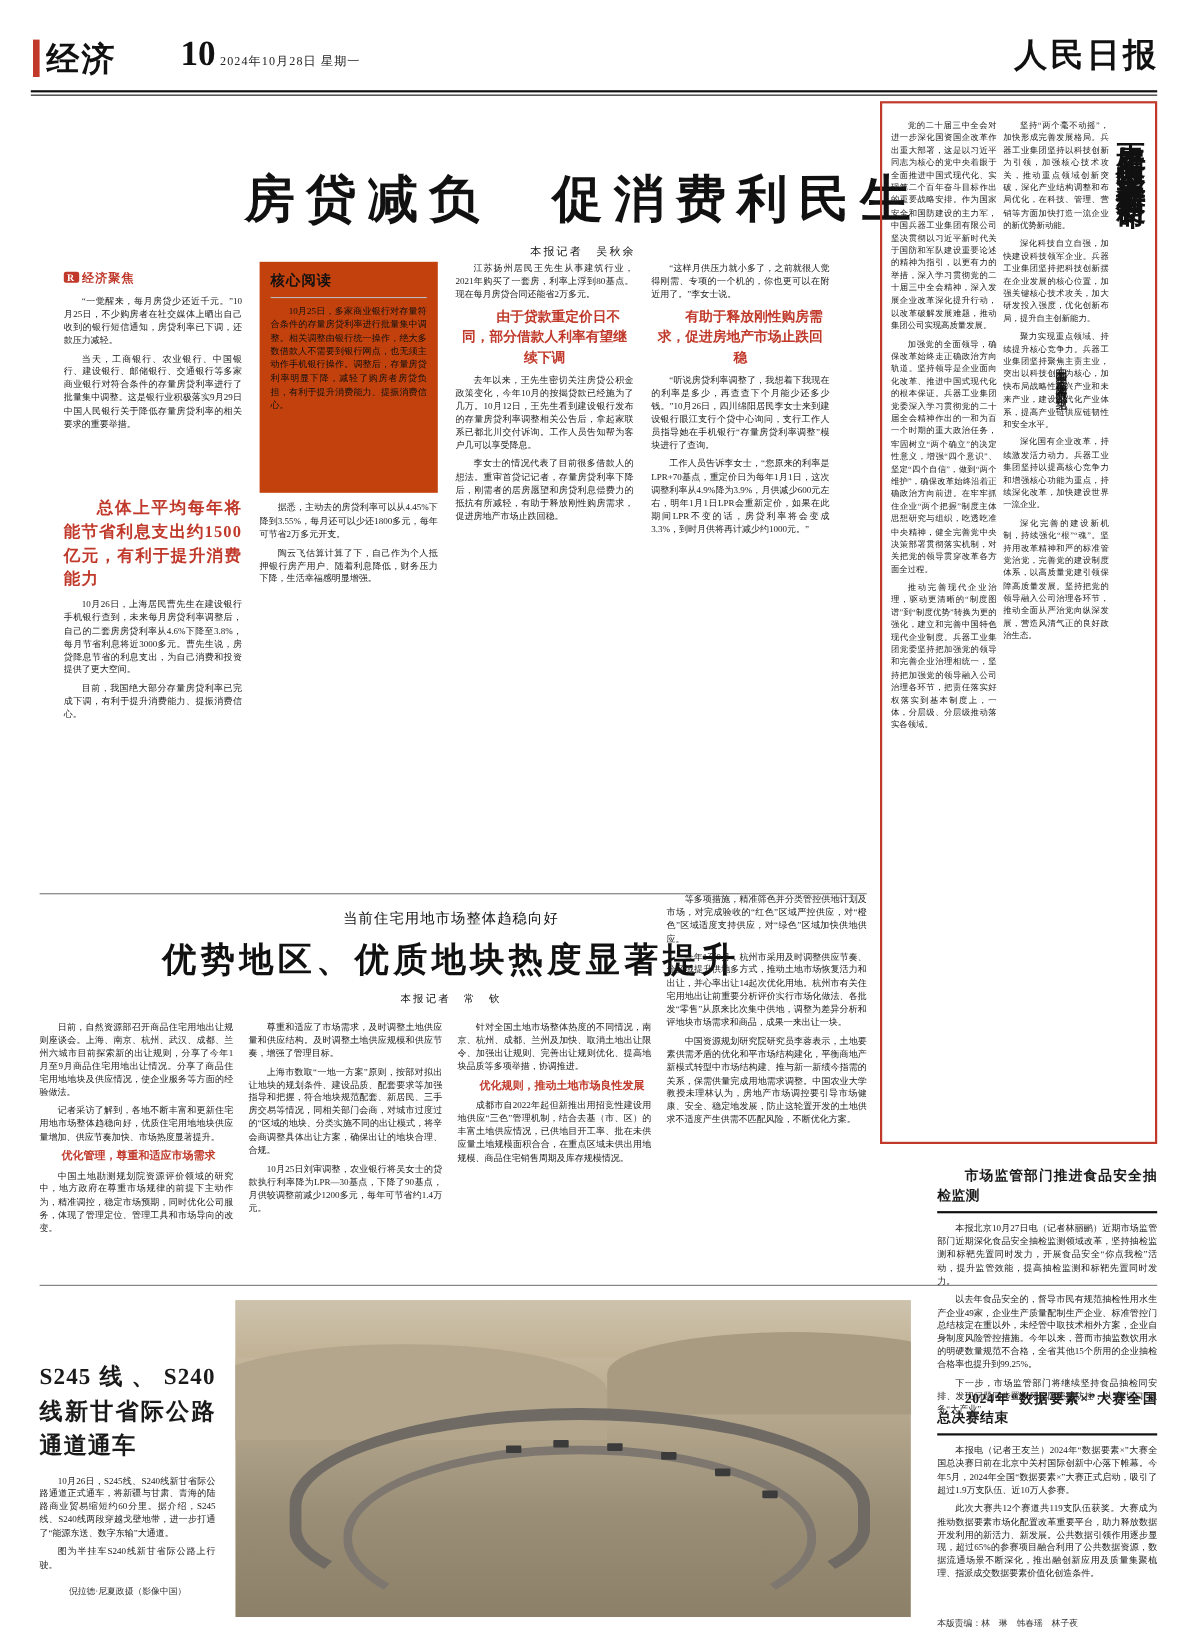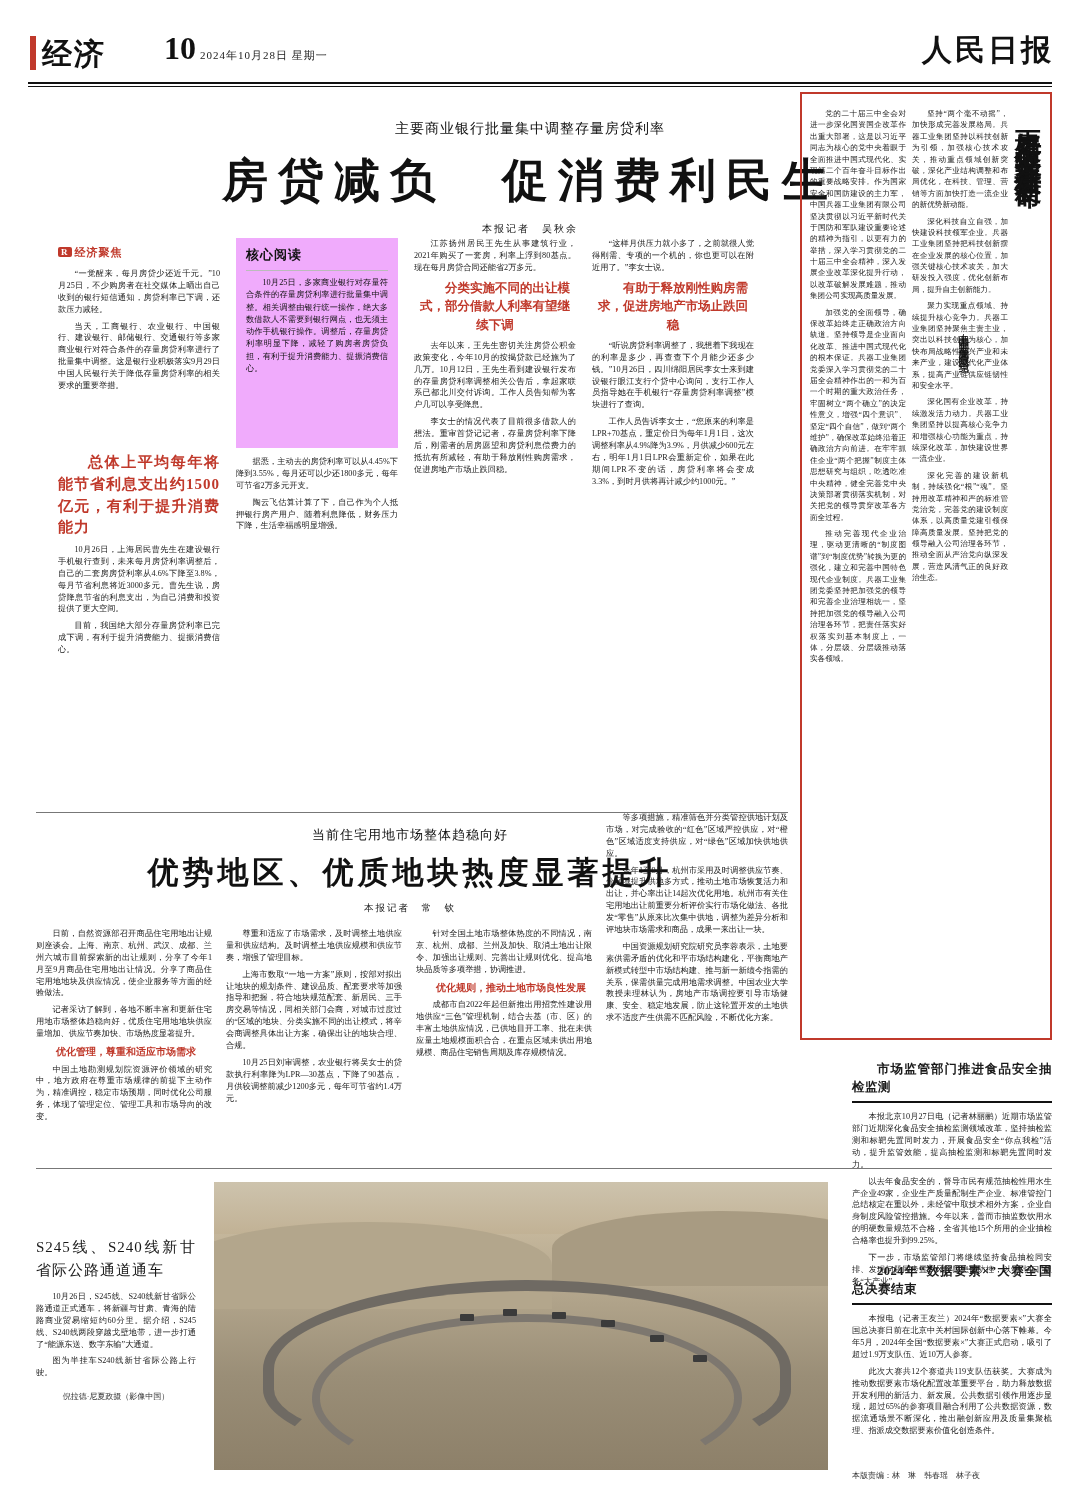--- a/index.html
+++ b/index.html
@@ -25,21 +25,21 @@
   
   .top-kicker{position:absolute;left:250px;top:120px;width:560px;text-align:center;font-size:14px;letter-spacing:1px;}
   .top-title{position:absolute;left:150px;top:150px;width:760px;text-align:center;font-size:46px;font-weight:bold;letter-spacing:10px;font-family:"Liberation Serif",serif;}
   .top-byline{position:absolute;left:250px;top:222px;width:560px;text-align:center;font-size:10px;letter-spacing:2px;}
 
   
   .focus-tag{position:absolute;left:58px;top:245px;font-size:11px;font-weight:bold;color:#c0392b;letter-spacing:1px;}
   .focus-tag .r{display:inline-block;background:#c0392b;color:#fff;font-size:9px;padding:0 3px;margin-right:3px;border-radius:2px;vertical-align:1px;}
 
   
-  .corebox{position:absolute;left:236px;top:238px;width:162px;height:210px;background:#f0abfc;padding:8px 10px;box-sizing:border-box;}
+  .corebox{position:absolute;left:236px;top:238px;width:162px;height:210px;background:#c2410c;padding:8px 10px;box-sizing:border-box;}
   .corebox h4{margin:0 0 6px 0;font-size:13px;font-weight:bold;letter-spacing:1px;}
   .corebox .line{width:100%;height:1px;background:#bbb;margin-bottom:6px;}
   .corebox p{margin:0 0 5px 0;font-size:8.2px;line-height:1.5;text-indent:2em;text-align:justify;}
 
   
   .c1{position:absolute;left:58px;top:268px;width:162px;}
   .c1b{position:absolute;left:58px;top:452px;width:162px;}
   .c2{position:absolute;left:236px;top:456px;width:162px;}
   .c3{position:absolute;left:414px;top:238px;width:162px;}
   .c4{position:absolute;left:592px;top:238px;width:162px;}
@@ -74,21 +74,21 @@
   .photo{position:absolute;left:214px;top:1182px;width:614px;height:288px;overflow:hidden;background:#cbbfa6;}
   .photo .sky{position:absolute;left:0;top:0;width:100%;height:22%;background:linear-gradient(#cdc3ad,#bfae90);}
   .photo .ground{position:absolute;left:0;top:18%;width:100%;height:82%;background:linear-gradient(#c4b69b,#9a8e77 60%,#8d8069);}
   .photo .hill{position:absolute;left:-5%;top:14%;width:60%;height:30%;background:#b3a68c;border-radius:50% 50% 0 0;}
   .photo .hill2{position:absolute;right:-10%;top:10%;width:55%;height:26%;background:#a89b82;border-radius:50% 50% 0 0;}
   .photo .road{position:absolute;left:8%;top:34%;width:86%;height:62%;border:11px solid #6f6a63;border-radius:52% 52% 40% 40%;border-bottom-color:transparent;box-sizing:border-box;}
   .photo .road2{position:absolute;left:16%;top:46%;width:70%;height:58%;border:8px solid #7d776f;border-radius:50%;border-bottom-color:transparent;box-sizing:border-box;}
   .photo .truck{position:absolute;width:14px;height:7px;background:#3b3b3b;border-radius:1px;}
 
   .b1{position:absolute;left:36px;top:1236px;width:160px;}
-  .b1 h3{font-size:15px;font-weight:normal;line-height:1.5;margin:0 0 10px 0;letter-spacing:1px;text-indent:0;}
+  .b1 h3{font-size:21px;font-weight:bold;line-height:1.5;margin:0 0 10px 0;letter-spacing:1px;text-indent:0;}
   .b1 .cap{margin-top:12px;font-size:8px;text-align:center;color:#333;text-indent:0;}
 
   .r1{position:absolute;left:852px;top:1060px;width:200px;}
   .r2{position:absolute;left:852px;top:1262px;width:200px;}
   .rtitle{font-size:12.5px;font-weight:bold;line-height:1.45;margin:0 0 8px 0;text-indent:0;letter-spacing:0.5px;}
   .rline{width:100%;height:2px;background:#111;margin:0 0 8px 0;}
 
   .footer{position:absolute;left:852px;top:1470px;width:200px;font-size:8px;color:#333;}
 </style>
 </head>
@@ -99,21 +99,20 @@
   <div class="masthead">
     <div class="mast-bar"></div>
     <div class="mast-sec">经济</div>
     <div class="mast-num">10</div>
     <div class="mast-date">2024年10月28日 星期一</div>
     <div class="mast-logo">人民日报</div>
   </div>
   <div class="mast-rule"></div>
   <div class="mast-rule2"></div>
 
-  <div class="top-kicker">主要商业银行批量集中调整存量房贷利率</div>
   <div class="top-title">房贷减负　促消费利民生</div>
   <div class="top-byline">本报记者　吴秋余</div>
 
   <div class="focus-tag">
     <span class="r">R</span><span>经济聚焦</span>
   </div>
 
   <div class="corebox">
     <h4>核心阅读</h4>
     <div class="line"></div>
@@ -130,21 +129,21 @@
     <p>目前，我国绝大部分存量房贷利率已完成下调，有利于提升消费能力、提振消费信心。</p>
   </div>
 
   <div class="col c2">
     <p>据悉，主动去的房贷利率可以从4.45%下降到3.55%，每月还可以少还1800多元，每年可节省2万多元开支。</p>
     <p>陶云飞估算计算了下，自己作为个人抵押银行房产用户、随着利息降低，财务压力下降，生活幸福感明显增强。</p>
   </div>
 
   <div class="col c3">
     <p>江苏扬州居民王先生从事建筑行业，2021年购买了一套房，利率上浮到80基点。现在每月房贷合同还能省2万多元。</p>
-    <p class="ctrsub">分类实施不同的出让模式，部分借款人利率有望继续下调</p>
+    <p class="ctrsub">由于贷款重定价日不同，部分借款人利率有望继续下调</p>
     <p>去年以来，王先生密切关注房贷公积金政策变化，今年10月的按揭贷款已经施为了几万。10月12日，王先生看到建设银行发布的存量房贷利率调整相关公告后，拿起家联系已都北川交付诉询。工作人员告知帮为客户几可以享受降息。</p>
     <p>李女士的情况代表了目前很多借款人的想法。重审首贷记记者，存量房贷利率下降后，刚需者的居房愿望和房贷利息偿费力的抵抗有所减轻，有助于释放刚性购房需求，促进房地产市场止跌回稳。</p>
   </div>
 
   <div class="col c4">
     <p>“这样月供压力就小多了，之前就很人觉得刚需、专项的一个机的，你也更可以在附近用了。”李女士说。</p>
     <p class="ctrsub">有助于释放刚性购房需求，促进房地产市场止跌回稳</p>
     <p>“听说房贷利率调整了，我想着下我现在的利率是多少，再查查下个月能少还多少钱。”10月26日，四川绵阳居民李女士来到建设银行眼江支行个贷中心询问，支行工作人员指导她在手机银行“存量房贷利率调整”模块进行了查询。</p>
     <p>工作人员告诉李女士，“您原来的利率是LPR+70基点，重定价日为每年1月1日，这次调整利率从4.9%降为3.9%，月供减少600元左右，明年1月1日LPR会重新定价，如果在此期间LPR不变的话，房贷利率将会变成3.3%，到时月供将再计减少约1000元。”</p>
   </div>

